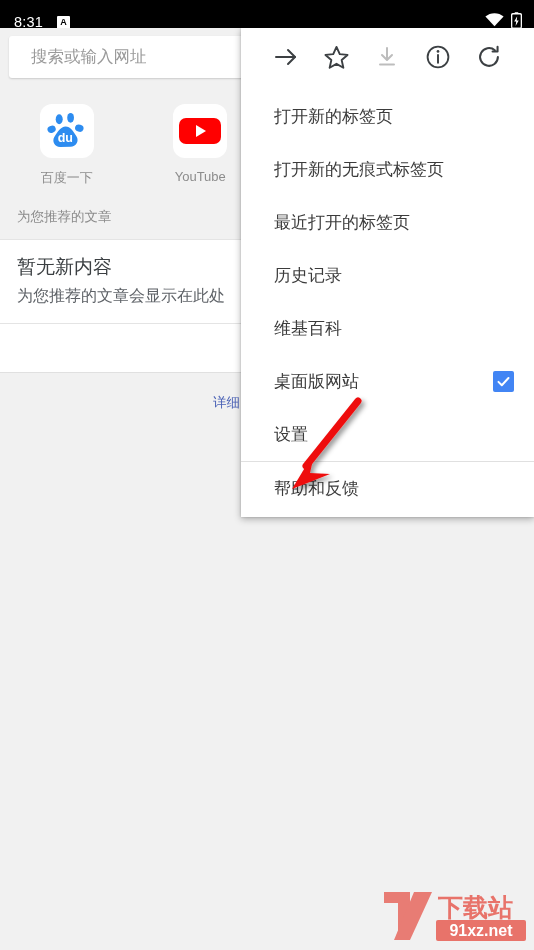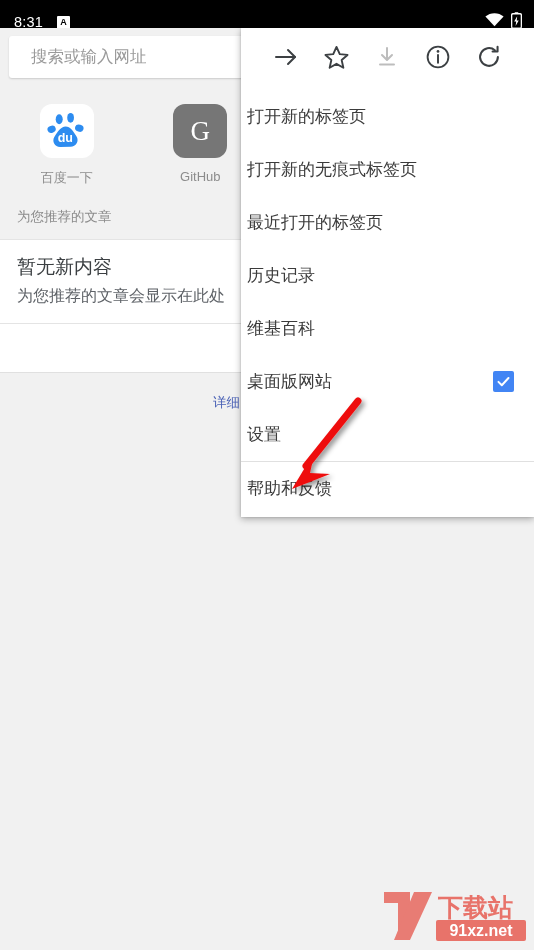--- a/index.html
+++ b/index.html
@@ -191,21 +191,21 @@
     display: flex;
     align-items: center;
     justify-content: center;
     height: 48px;
   }
   .menu-item {
     position: relative;
     height: 53px;
     display: flex;
     align-items: center;
-    padding: 0 20px 0 6px;
+    padding: 0 20px 0 33px;
     box-sizing: border-box;
     font-size: 17px;
     color: #3b3b3b;
   }
   .menu-item .mi-label { flex: 1 1 auto; }
   .menu-sep {
     height: 1px;
     background: #e0e0e0;
     margin: 0;
   }
@@ -280,20 +280,29 @@
               <ellipse cx="24.6" cy="7.8" rx="3.4" ry="4.9" fill="#2d8cf0"></ellipse>
               <ellipse cx="5.6" cy="19.3" rx="4.2" ry="3.5" fill="#2d8cf0" transform="rotate(-18 5.6 19.3)"></ellipse>
               <ellipse cx="33.3" cy="18.2" rx="4.3" ry="3.6" fill="#2d8cf0" transform="rotate(18 33.3 18.2)"></ellipse>
               <path d="M19.6 16.5 C24.3 16.5 27.4 21.6 30.4 26.2 C33.6 31.1 29.9 36.6 24.6 36.8 L14.1 36.9 C8.8 36.8 5.4 31.3 8.6 26.4 C11.5 21.9 14.9 16.5 19.6 16.5 Z" fill="#2d8cf0"></path>
               <text x="19.3" y="32.2" font-family="'Liberation Sans',sans-serif" font-size="12.5" font-weight="700" fill="#ffffff" text-anchor="middle">du</text>
             </svg>
           </div>
           <div class="tile-label">百度一下</div>
         </div>
 
+        <div class="tile">
+          <div class="tile-icon white">
+            <svg width="44" height="32" viewBox="0 0 44 32">
+              <rect x="1" y="3" width="42" height="26" rx="7" fill="#ff0000"></rect>
+              <path d="M18 10 L28 16 L18 22 Z" fill="#ffffff"></path>
+            </svg>
+          </div>
+          <div class="tile-label">YouTube</div>
+        </div>
 
         <div class="tile">
           <div class="tile-icon grey">
             <span>G</span>
           </div>
           <div class="tile-label">GitHub</div>
         </div>
 
         <div class="tile">
           <div class="tile-icon grey">

